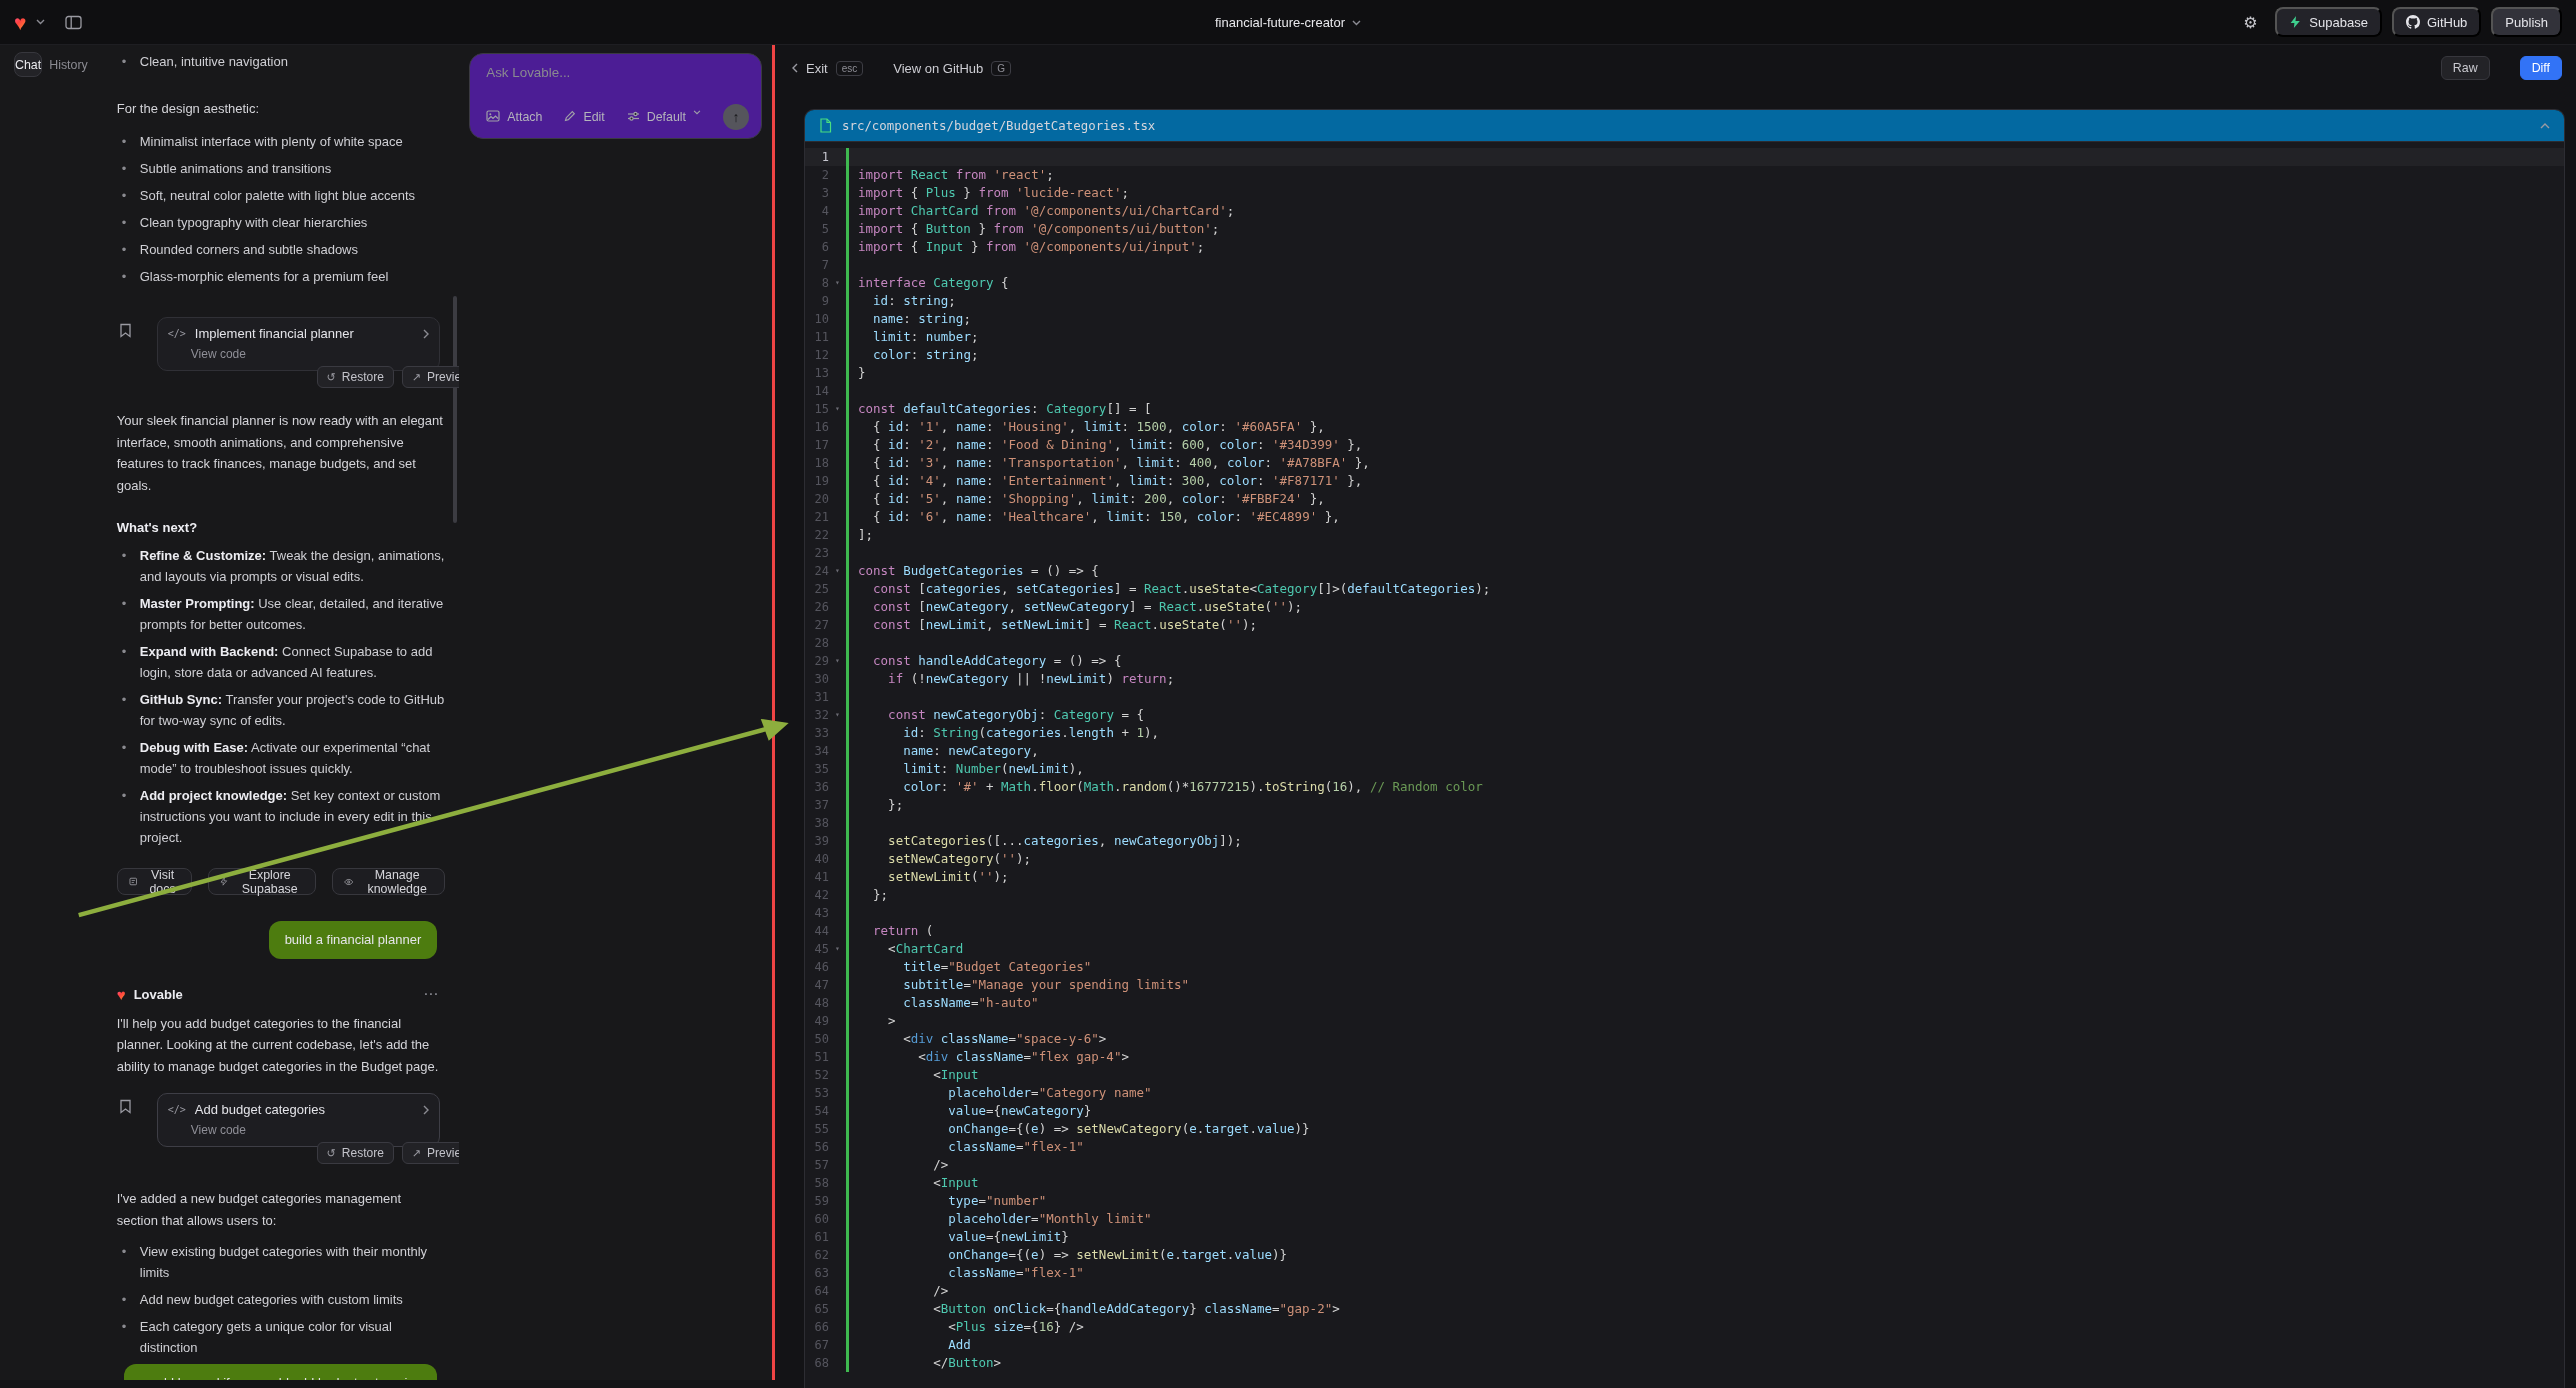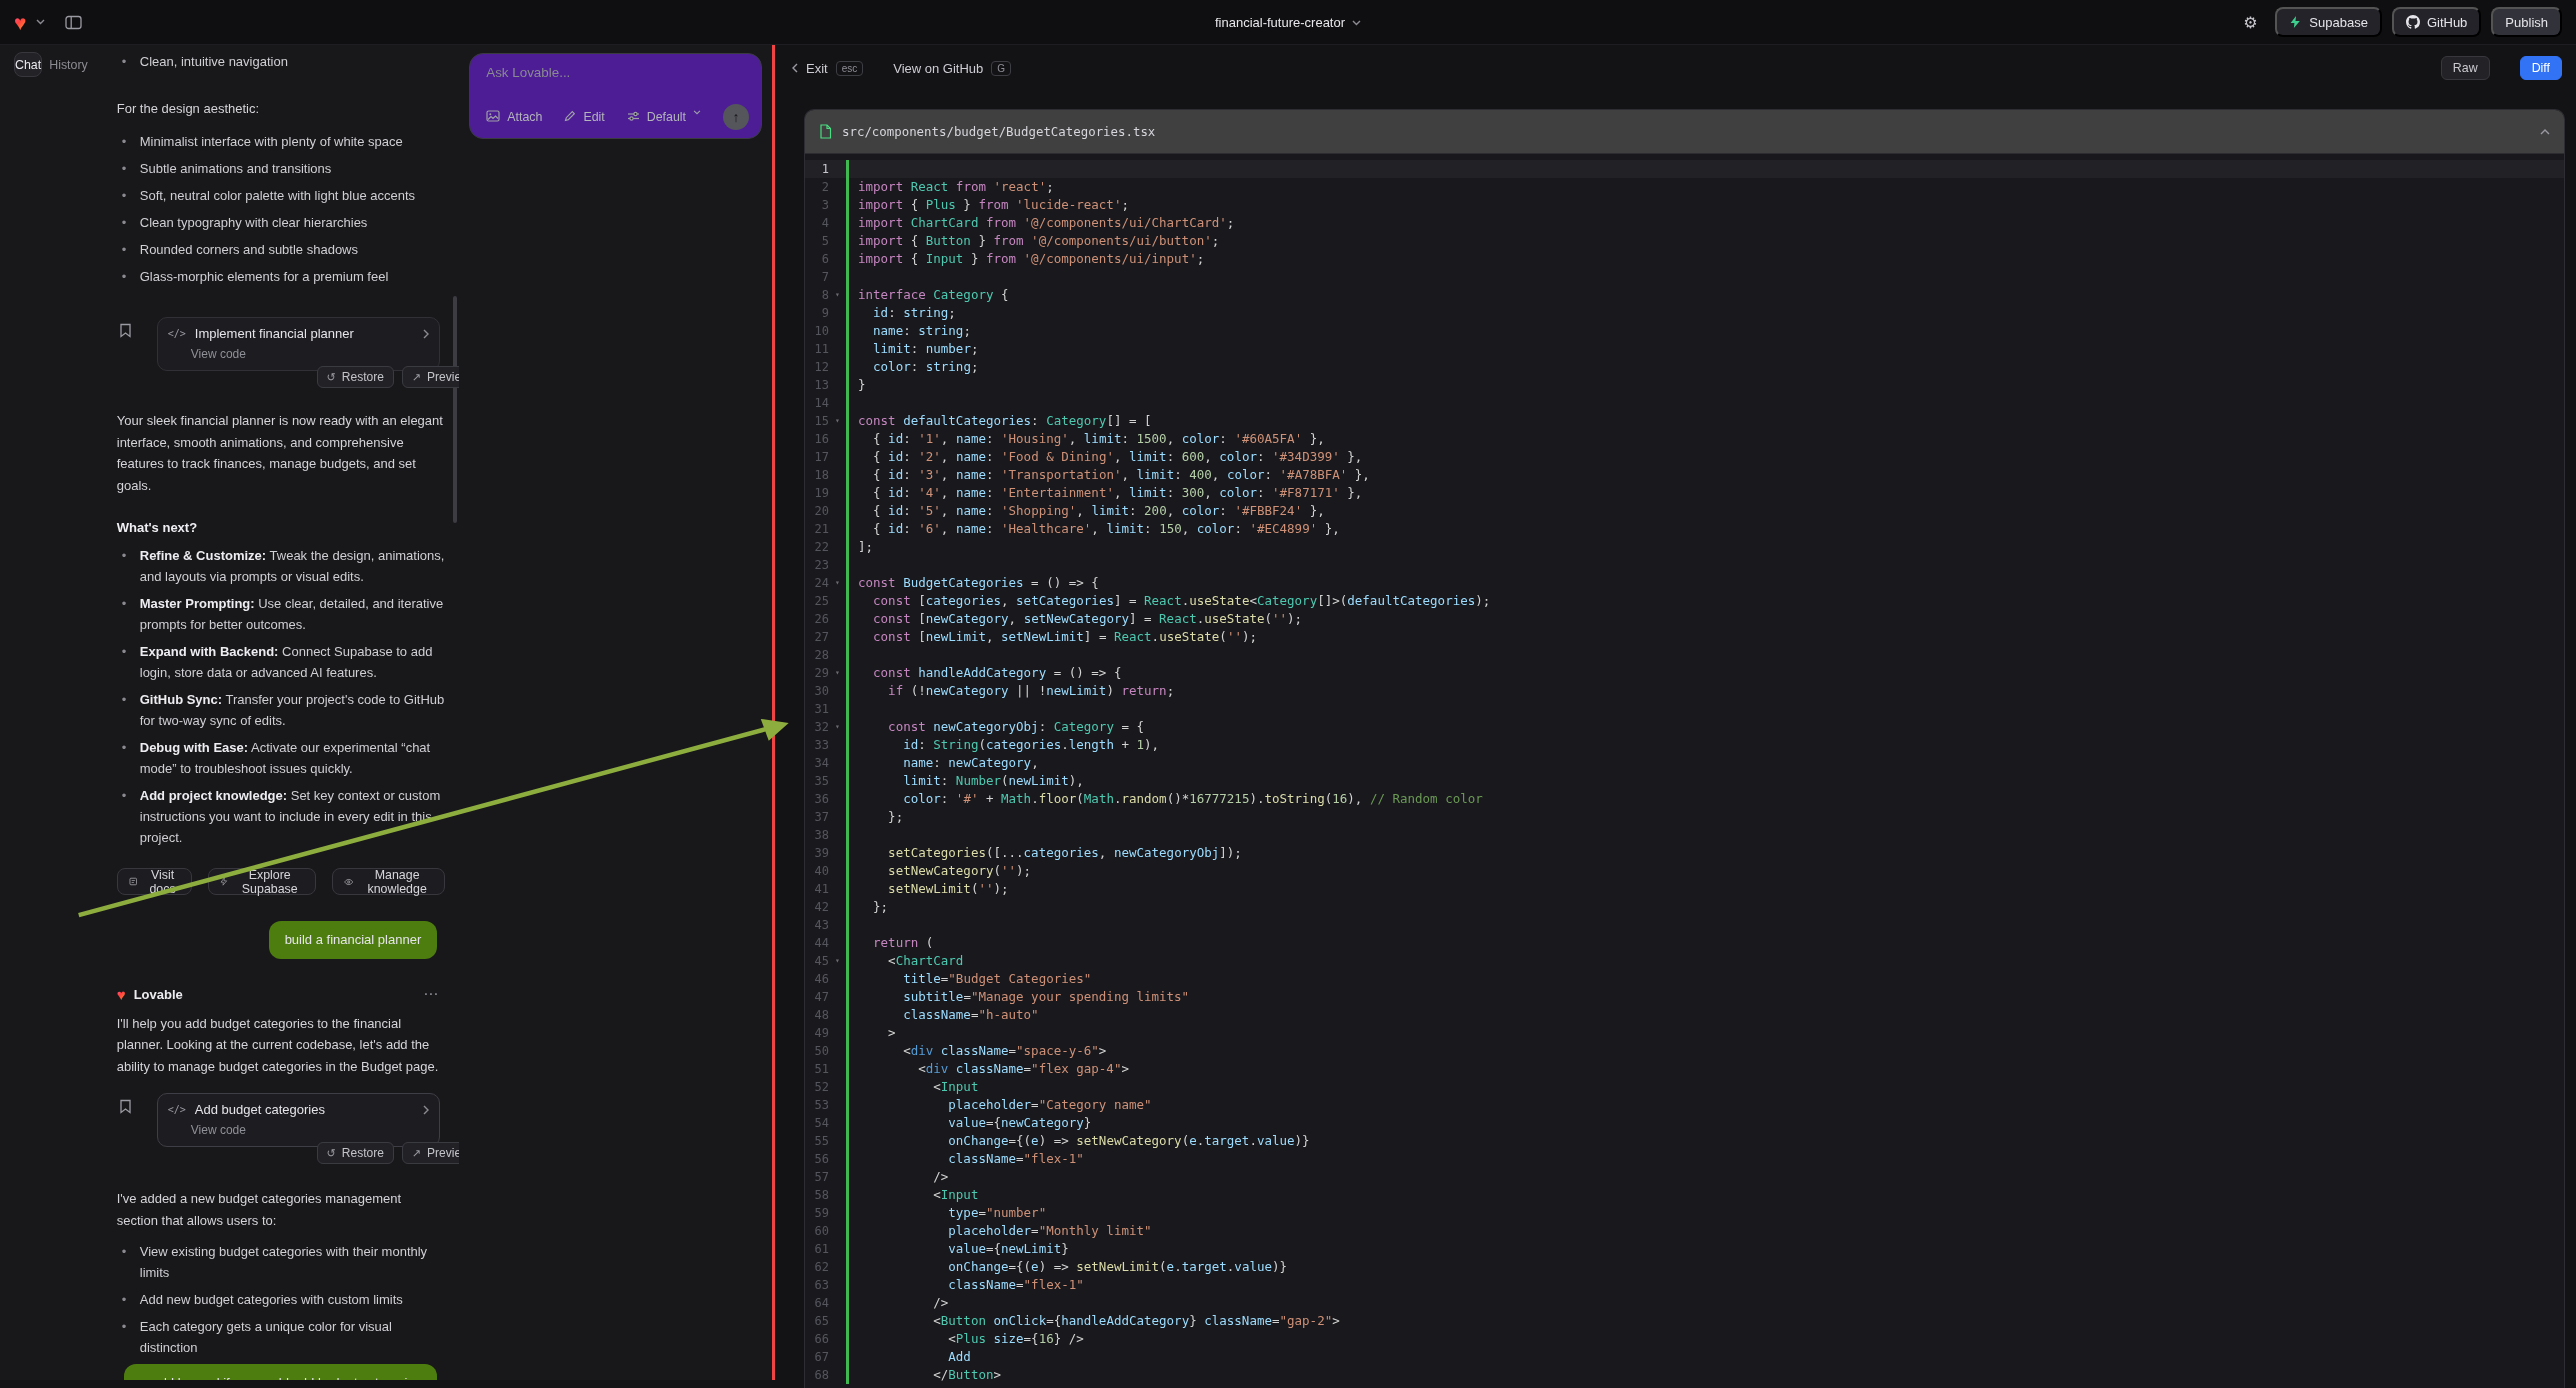--- a/index.html
+++ b/index.html
@@ -102,22 +102,22 @@
     font-family:"Liberation Sans",sans-serif}
   .spacer{flex:1}
   .raw-btn{background:#232327;border:1px solid #37373d;color:#c9c9cf;font-size:12.4px;
     padding:4px 11px;border-radius:6px;font-family:inherit}
   .diff-btn{background:var(--accent,#3273f6);border:1px solid var(--accent,#3273f6);color:#fff;
     font-size:12.4px;padding:4px 11px;border-radius:6px;font-family:inherit}
 
   .code-card{position:absolute;left:28px;right:11px;top:64px;bottom:0;background:#19191d;
     border:1px solid #2d2d33;border-bottom:none;border-radius:10px 10px 0 0;overflow:hidden;
     display:flex;flex-direction:column}
-  .file-bar{height:44px;flex:none;display:flex;align-items:center;gap:10px;padding:0 14px;
-    background:#404040;border-bottom:1px solid #2c2c31}
+  .file-bar{height:32px;flex:none;display:flex;align-items:center;gap:10px;padding:0 14px;
+    background:#0369a1;border-bottom:1px solid #2c2c31}
   .file-path{font-family:"DejaVu Sans Mono",monospace;font-size:12.4px;color:#d6d6dc}
   .collapse-btn{margin-left:auto;display:inline-flex;color:#9a9aa2}
   .code-area{flex:1;overflow:hidden;padding-top:6px;font-family:"DejaVu Sans Mono",monospace;
     font-size:12.5px;line-height:18px}
   .cline{display:flex;height:18px;white-space:pre;color:#d4d4d4}
   .cline.active{background:rgba(255,255,255,.045)}
   .ln{width:24px;text-align:right;color:#55555e;font-size:12px;flex:none}
   .cline.active .ln{color:#c6c6cf}
   .fold{width:17px;text-align:center;color:#6b6b74;font-size:8px;flex:none;line-height:18px}
   .bar{width:3px;background:var(--diff,#3fb950);flex:none}

